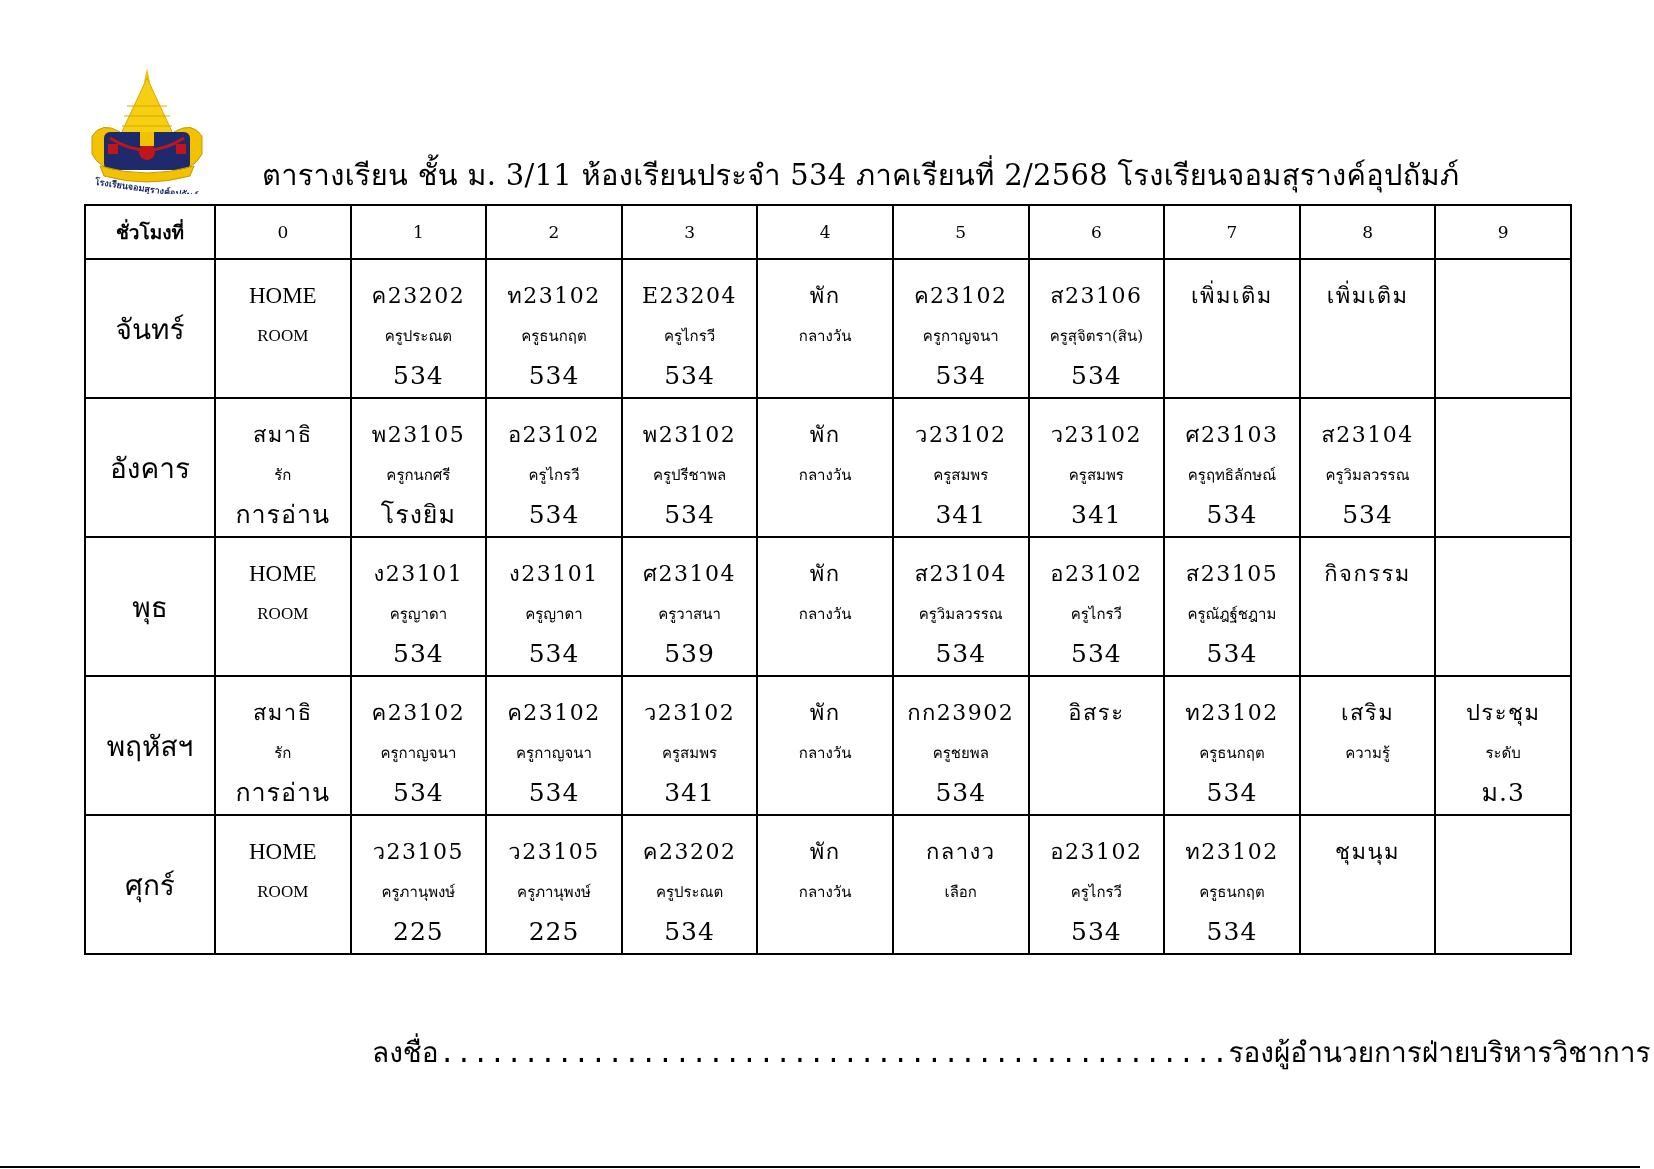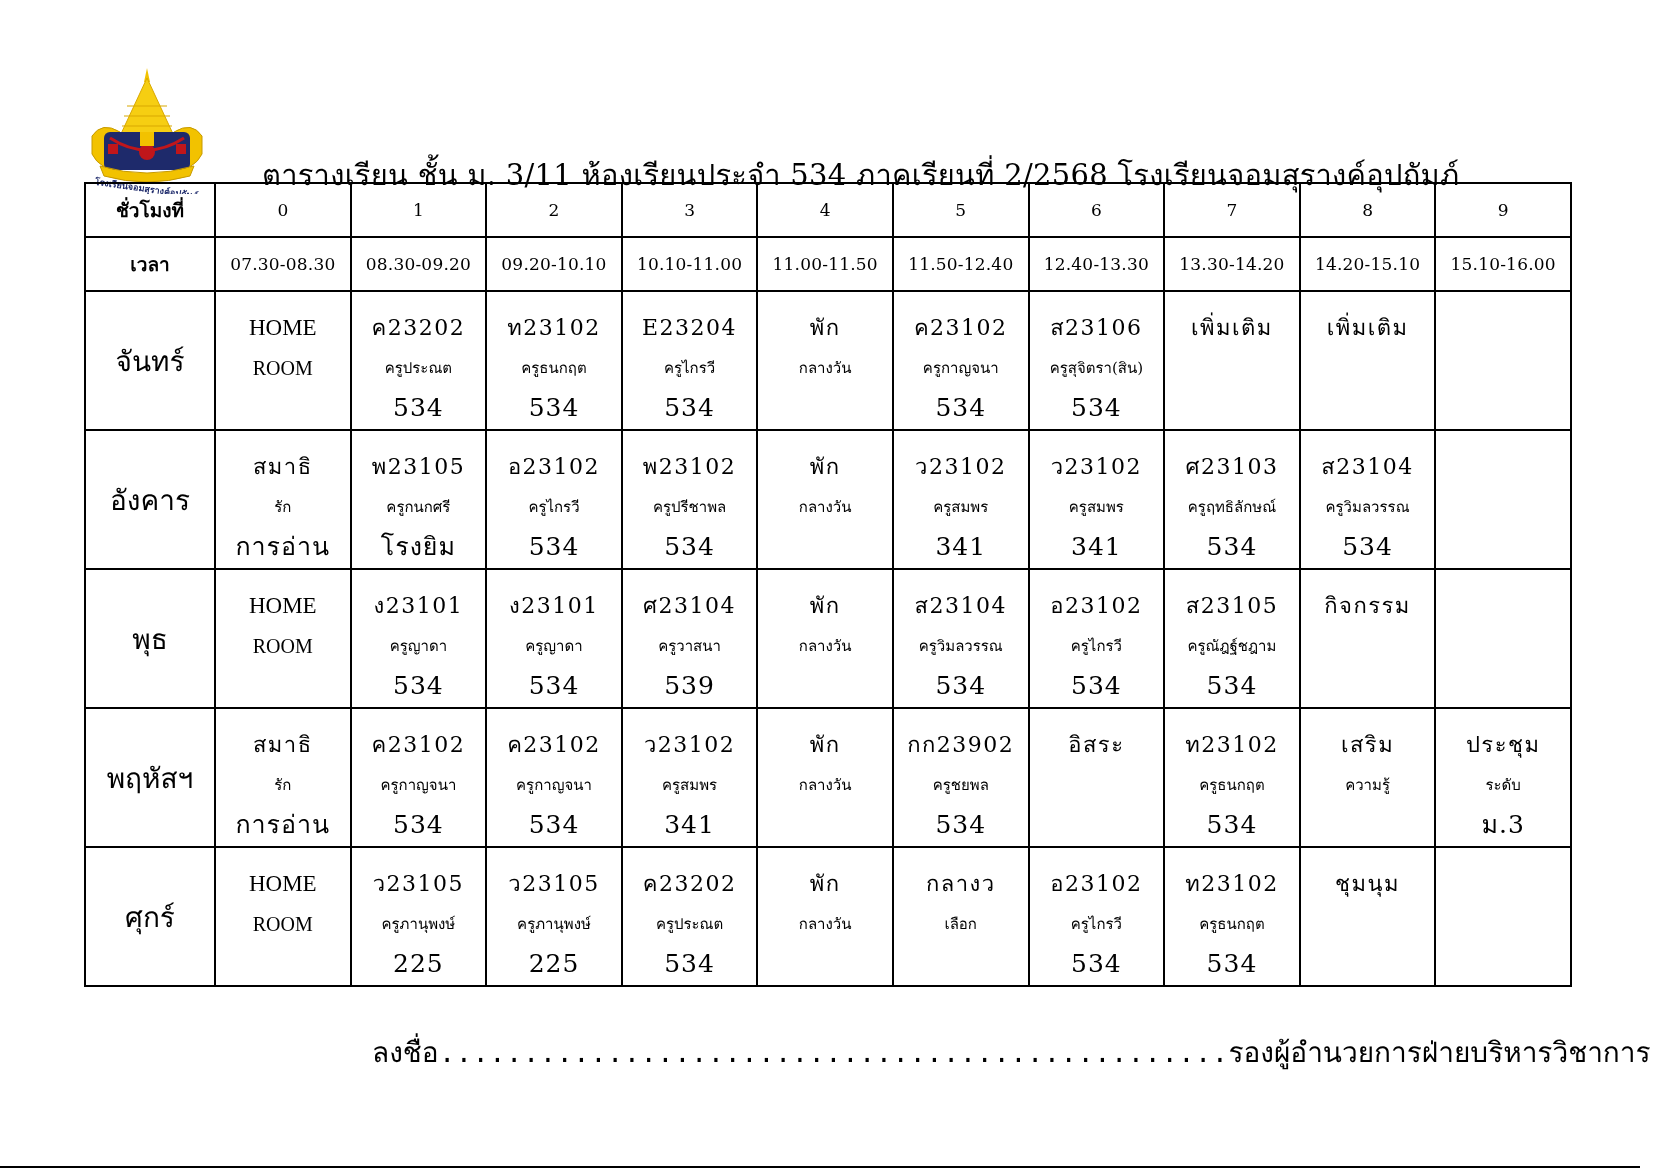--- a/index.html
+++ b/index.html
@@ -1,38 +1,38 @@
 <!DOCTYPE html>
 <html><head>
 <meta charset="utf-8">
 <style>
   html, body { margin: 0; padding: 0; background: #ffffff; }
   body { width: 1654px; height: 1169px; position: relative; overflow: hidden;
          font-family: "DejaVu Serif", "Liberation Serif", serif; color: #000; }
   .logo { position: absolute; left: 82px; top: 66px; width: 130px; height: 128px; }
   .title { position: absolute; left: 262px; top: 130px; width: 1180px; font-size: 29px;
            font-family: "DejaVu Serif", serif; letter-spacing: 0.3px; white-space: nowrap; margin-top: 22px; }
-  table.tt { position: absolute; left: 84px; top: 182px; border-collapse: collapse; table-layout: fixed; }
+  table.tt { position: absolute; left: 84px; top: 204px; border-collapse: collapse; table-layout: fixed; }
   table.tt td { border: 2px solid #000; text-align: center; vertical-align: top; padding: 0; }
   col.c-head { width: 130px; }
   col.c-slot { width: 135.6px; }
   tr.r-period td, tr.r-time td { height: 52px; vertical-align: middle; }
   tr.r-day td { height: 137px; }
   .hd-label { font-family: "DejaVu Sans", sans-serif; font-weight: bold; font-size: 19px; }
   .num { font-size: 17px; }
   .time { font-size: 17px; letter-spacing: 0.2px; white-space: nowrap; }
   .day-label { font-family: "DejaVu Sans", sans-serif; font-weight: normal; font-size: 28px;
                vertical-align: middle !important; }
   .line { display: block; height: 40px; line-height: 40px; white-space: nowrap; overflow: hidden; }
   .line.l1 { margin-top: 16px; font-size: 22px; letter-spacing: 1.5px; }
   .line.l2 { font-size: 15px; }
   .line.l3 { font-size: 25px; letter-spacing: 1px; }
   .line.latin { font-family: "Liberation Serif", serif; letter-spacing: 0; }
   .line.latin.l1 { font-size: 23px; }
-  .line.latin.l2 { font-size: 20px; }
+  .line.latin.l2 { font-size: 17px; }
   .signature { position: absolute; left: 372px; top: 1030px; font-family: Liberation Mono, monospace;
                font-size: 28px; white-space: nowrap; }
   .bottom-rule { position: absolute; left: 0; top: 1166px; width: 1640px; height: 2px; background: #000; }
 </style>
 </head>
 <body>
 
 <div class="logo">
   <svg width="130" height="128" viewBox="0 0 130 128">
 
@@ -80,33 +80,20 @@
         <td class="num">1</td>
         <td class="num">2</td>
         <td class="num">3</td>
         <td class="num">4</td>
         <td class="num">5</td>
         <td class="num">6</td>
         <td class="num">7</td>
         <td class="num">8</td>
         <td class="num">9</td>
       </tr>
-    <tr class="r-time">
-      <td class="hd-label">เวลา</td>
-    <td class="time">07.30-08.30</td>
-        <td class="time">08.30-09.20</td>
-        <td class="time">09.20-10.10</td>
-        <td class="time">10.10-11.00</td>
-        <td class="time">11.00-11.50</td>
-        <td class="time">11.50-12.40</td>
-        <td class="time">12.40-13.30</td>
-        <td class="time">13.30-14.20</td>
-        <td class="time">14.20-15.10</td>
-        <td class="time">15.10-16.00</td>
-      </tr>
   <tr class="r-day">
         <td class="day-label">จันทร์</td>
         <td>
           <span class="line l1 latin">HOME</span>
           <span class="line l2 latin">ROOM</span>
           <span class="line l3 latin"></span>
         </td>
         <td>
           <span class="line l1">ค23202</span>
           <span class="line l2">ครูประณต</span>

